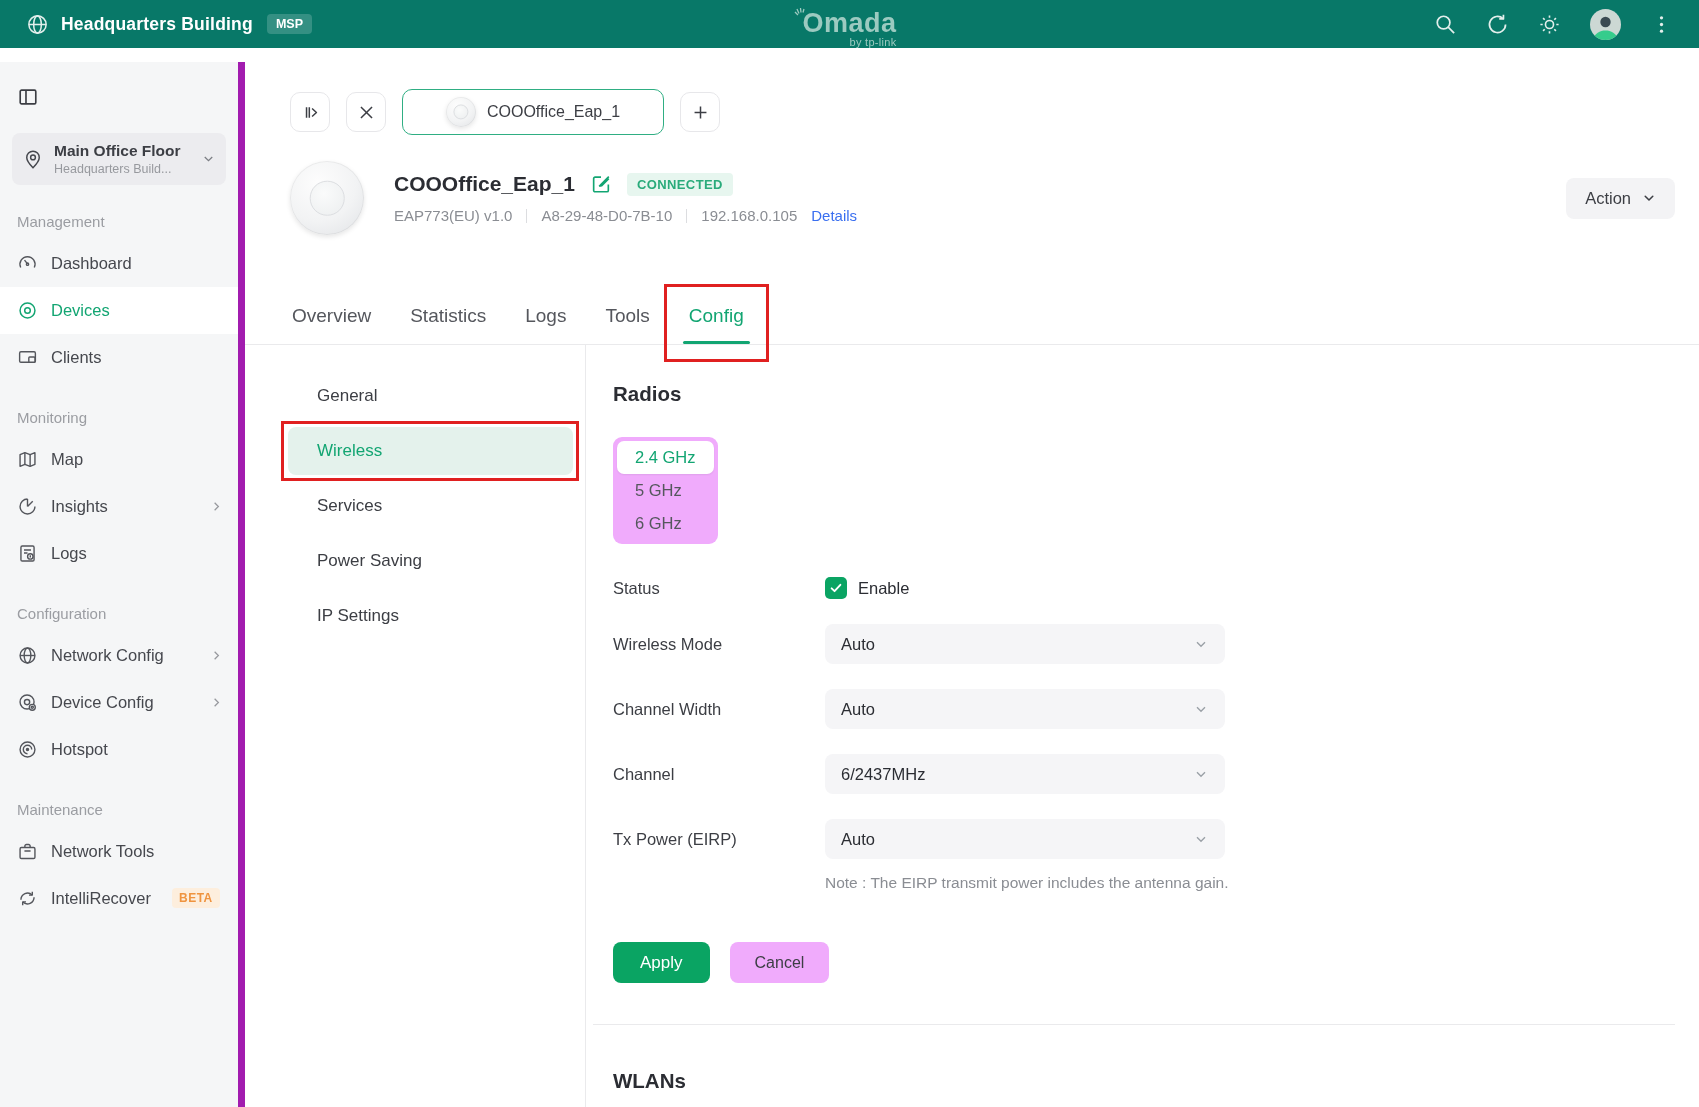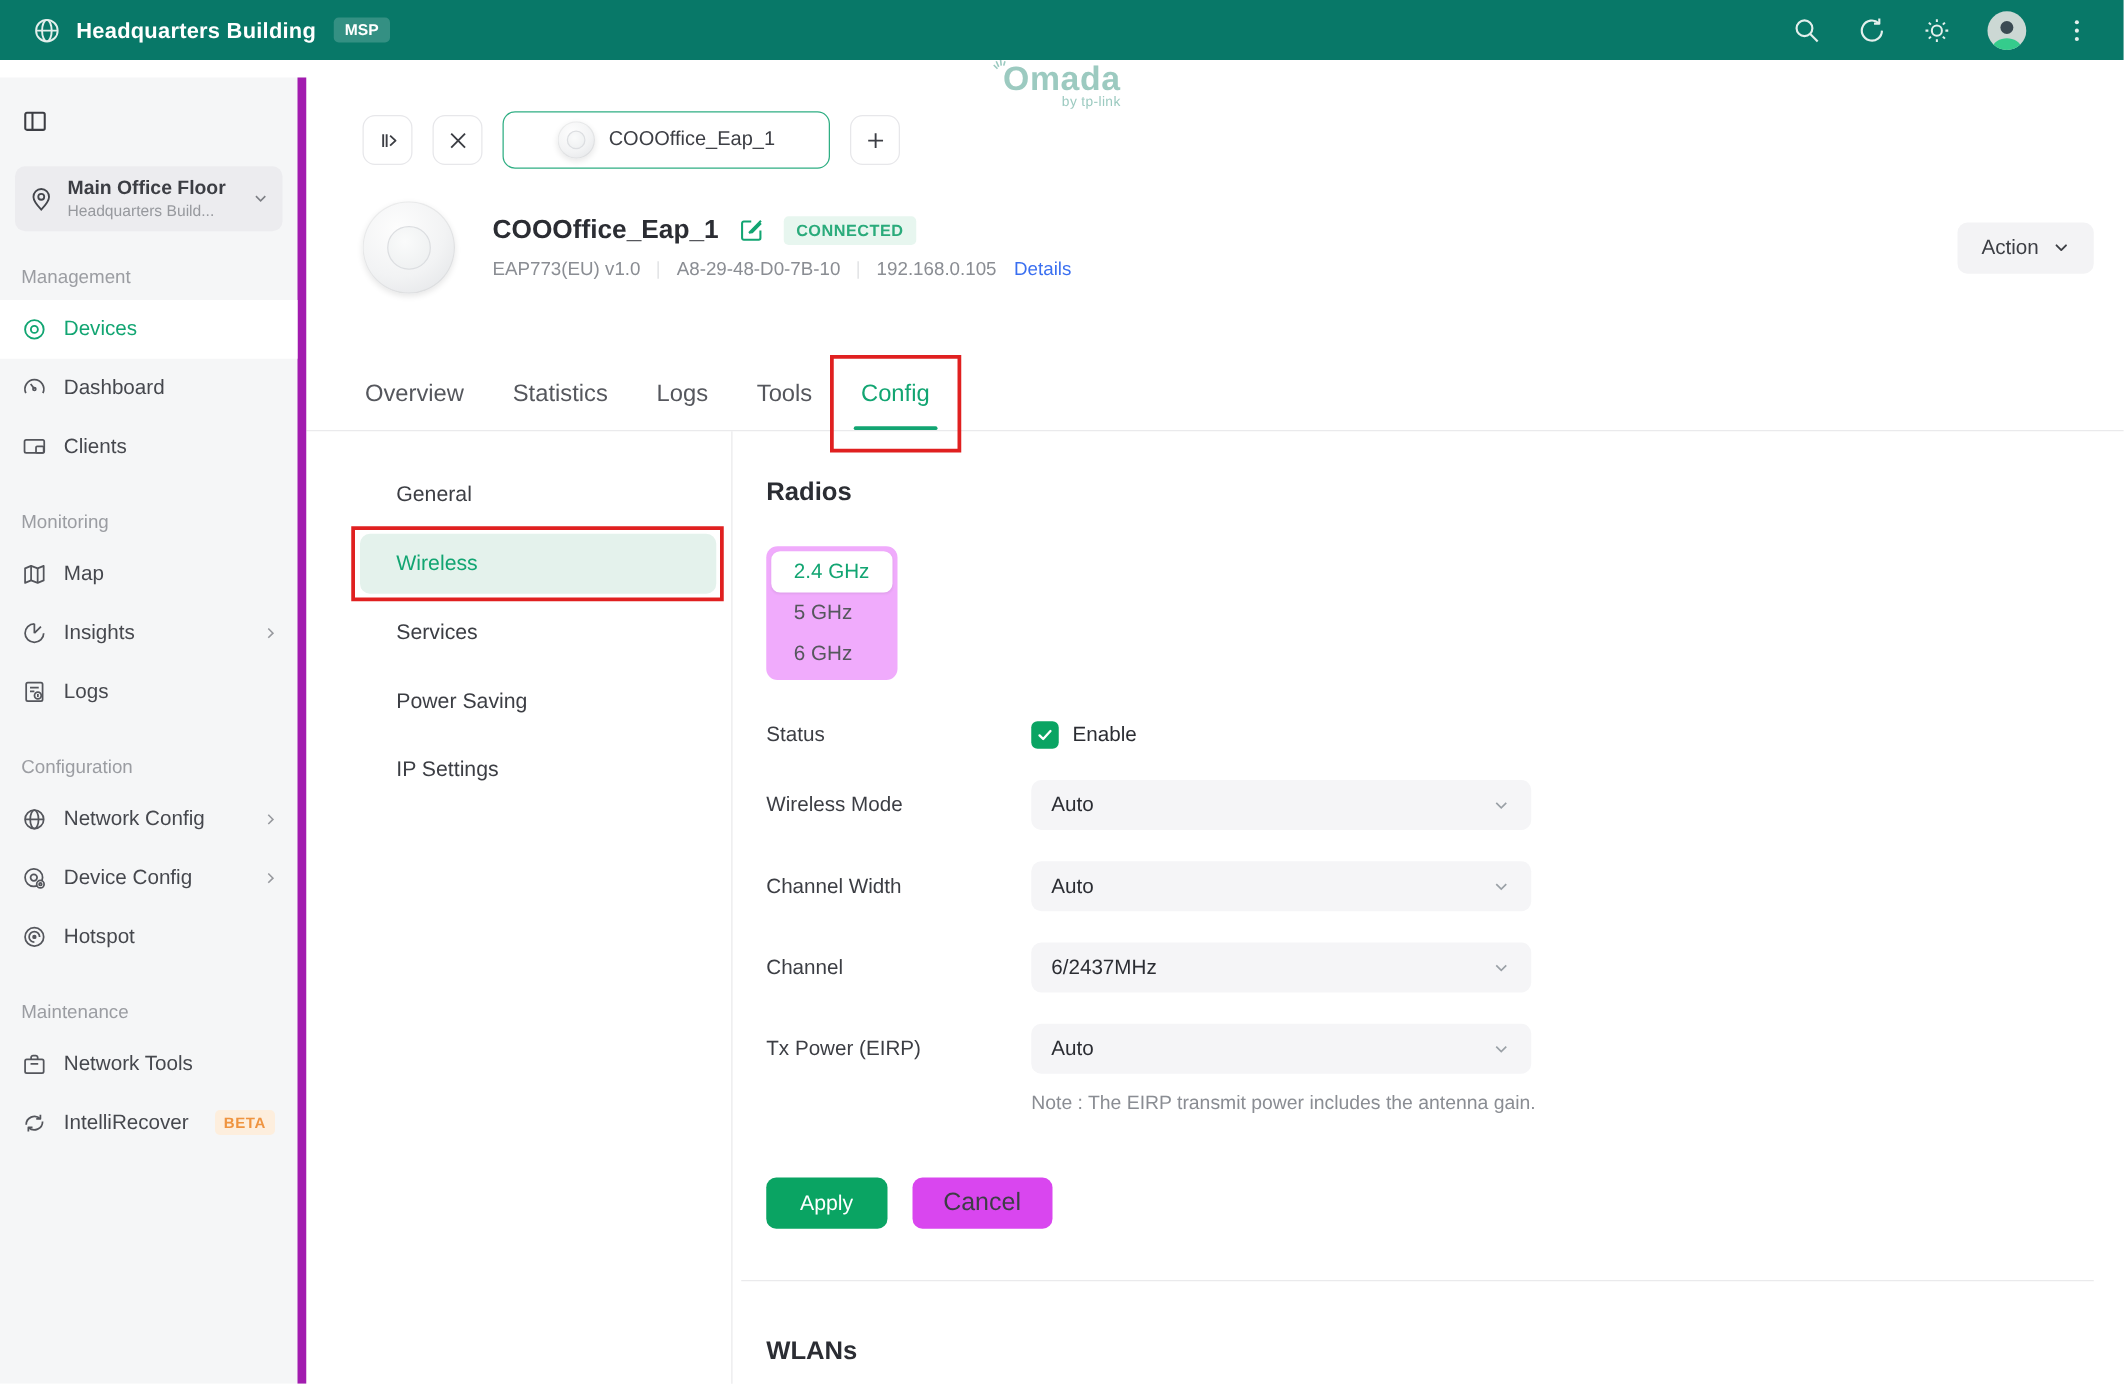--- a/index.html
+++ b/index.html
@@ -11,21 +11,21 @@
   }
   svg { display:block; }
 
   
   .topbar { position:absolute; top:0; left:0; right:0; height:48px; background:#087868;
     display:flex; align-items:center; padding:0 26px; z-index:30; }
   .tb-left { display:flex; align-items:center; gap:12px; color:#fff; }
   .site-name { font-size:17.5px; font-weight:700; letter-spacing:.2px; }
   .msp-badge { background:rgba(255,255,255,.18); color:#fff; font-size:12.5px; font-weight:700;
     padding:3px 9px; border-radius:4px; margin-left:2px; }
-  .tb-logo { position:absolute; left:50%; transform:translateX(-50%); top:9px; color:#9ccac0; text-align:right;margin-top:40px; }
+  .tb-logo { position:absolute; left:50%; transform:translateX(-50%); top:9px; color:#9ccac0; text-align:right; }
   .tb-logo .big { font-size:27px; font-weight:700; letter-spacing:.5px; position:relative; line-height:1.1; }
   .tb-logo .big .rays { position:absolute; left:-11px; top:-5px; }
   .tb-logo .small { font-size:11px; margin-top:-3px; letter-spacing:.3px; }
   .tb-right { margin-left:auto; display:flex; align-items:center; gap:29px; color:#e3efec; }
   .tb-ic { width:23px; height:23px; color:#e3efec; cursor:pointer; }
   .tb-avatar { width:31px; height:31px; border-radius:50%; background:#ccd8d4; overflow:hidden;
     display:flex; align-items:flex-end; justify-content:center; cursor:pointer; }
 
   
   .sidebar { position:absolute; top:62px; left:0; bottom:0; width:245px; background:#f5f6f7;
@@ -111,22 +111,22 @@
     display:flex; align-items:center; justify-content:center; cursor:pointer; }
   .checkbox svg { width:14px; height:14px; color:#fff; }
   .cb-label { margin-left:11px; font-size:16.5px; color:#2b2d33; }
   .dd { width:400px; height:40px; background:#f5f5f7; border-radius:8px; display:flex;
     align-items:center; padding:0 16px; font-size:16.5px; color:#2b2d33; cursor:pointer; }
   .dd svg { margin-left:auto; width:16px; height:16px; color:#9aa0a6; }
   .note { margin:15px 0 0 212px; font-size:15.5px; color:#8a8d93; }
   .btn-row { margin-top:50px; display:flex; align-items:center; }
   .apply-btn { height:41px; padding:0 27px; background:#0aa463; color:#fff; border:none;
     border-radius:8px; font-size:17px; font-weight:400; font-family:inherit; cursor:pointer;text-align:right; }
-  .cancel-btn { margin-left:20px; height:41px; padding:0 25px; background:#d946ef; color:#3c3e44;
-    border:none; border-radius:8px; font-size:20px; font-family:inherit; cursor:pointer; }
+  .cancel-btn { margin-left:20px; height:41px; padding:0 25px; background:#f0abfc; color:#3c3e44;
+    border:none; border-radius:8px; font-size:16px; font-family:inherit; cursor:pointer; }
   .divider { margin:41px 0 0 -20px; border-top:1px solid #eaeaec; }
 </style>
 </head>
 <body>
 
 <div class="topbar">
   <div class="tb-left">
     <svg class="tb-ic" viewBox="0 0 24 24" fill="none" stroke="currentColor" stroke-width="1.6">
       <circle cx="12" cy="12" r="9"></circle>
         <ellipse cx="12" cy="12" rx="4" ry="9"></ellipse>
@@ -188,35 +188,35 @@
       <div class="site-title">Main Office Floor</div>
       <div class="site-sub">Headquarters Build...</div>
     </div>
     <svg class="site-chev" viewBox="0 0 24 24" fill="none" stroke="currentColor" stroke-width="2">
         <path d="M6 9.5l6 6 6-6"></path>
       </svg>
   </div>
 
   <div class="side-label">Management</div>
 
+  <div class="side-item">
+    <svg class="ic" viewBox="0 0 24 24" fill="none" stroke="currentColor" stroke-width="1.6">
+      <path d="M4.2 16.5a8.6 8.6 0 1 1 15.6 0"></path>
+        <path d="M12 12.5 L8.6 8.2"></path>
+        <circle cx="12" cy="12.8" r="1.3"></circle>
+    </svg>
+    <span>Dashboard</span>
+  </div>
+
   <div class="side-item active">
     <svg class="ic" viewBox="0 0 24 24" fill="none" stroke="currentColor" stroke-width="1.7">
       <circle cx="12" cy="12" r="8.5"></circle>
         <circle cx="12" cy="12" r="3.2"></circle>
     </svg>
     <span>Devices</span>
-  </div>
-
-  <div class="side-item">
-    <svg class="ic" viewBox="0 0 24 24" fill="none" stroke="currentColor" stroke-width="1.6">
-      <path d="M4.2 16.5a8.6 8.6 0 1 1 15.6 0"></path>
-        <path d="M12 12.5 L8.6 8.2"></path>
-        <circle cx="12" cy="12.8" r="1.3"></circle>
-    </svg>
-    <span>Dashboard</span>
   </div>
 
   <div class="side-item">
     <svg class="ic" viewBox="0 0 24 24" fill="none" stroke="currentColor" stroke-width="1.6">
       <rect x="3" y="5.5" width="18" height="12" rx="1.5"></rect>
         <rect x="13.5" y="11.5" width="7" height="6" rx="1" fill="#f5f6f7"></rect>
     </svg>
     <span>Clients</span>
   </div>
 

